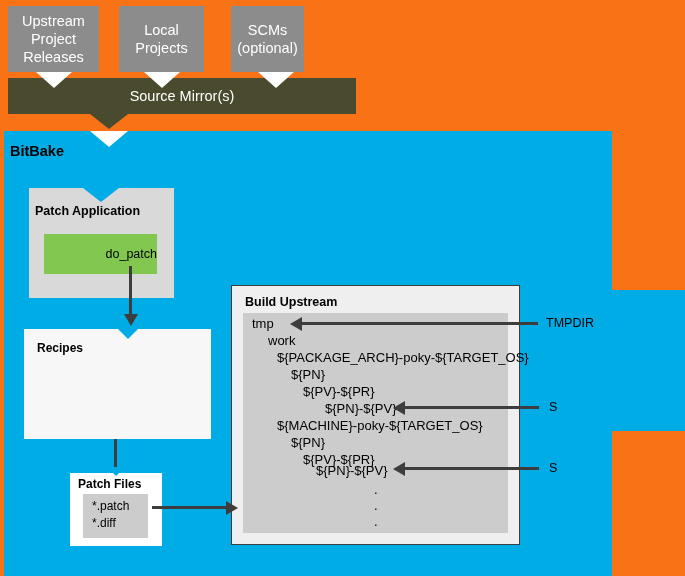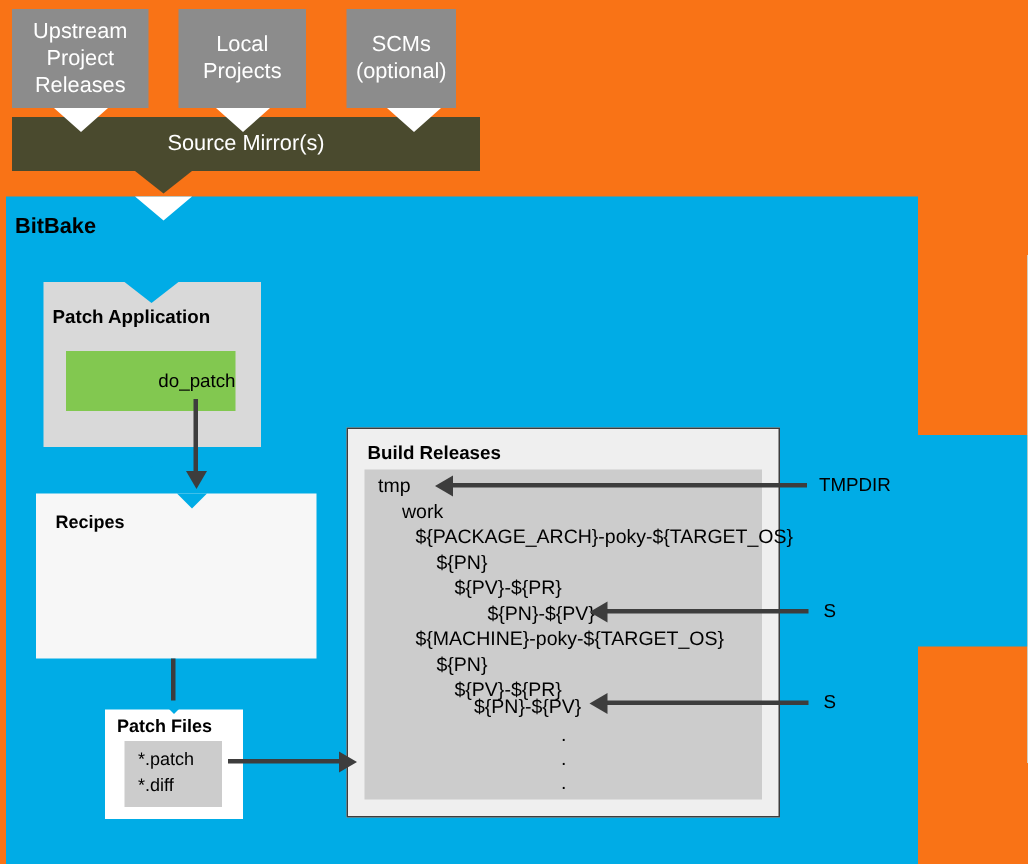--- a/index.html
+++ b/index.html
@@ -40,21 +40,21 @@
     border-left: 18px solid transparent;
     border-right: 18px solid transparent;
     border-top: 16px solid #ffffff;
     z-index: 6;
   }
 
   
   #mirror-bar {
     position: absolute;
     left: 8px; top: 78px;
-    width: 312px; height: 36px;
+    width: 348px; height: 36px;
     background: #4a4a2e;
     color: #ffffff;
     font-size: 14.5px;
     display: flex;
     align-items: center;
     justify-content: center;
     z-index: 3;
   }
   #mirror-tail {
     position: absolute;
@@ -360,21 +360,21 @@
   <div id="patchfiles-title">Patch Files</div>
   <div id="patchfiles-inner">
     <div>*.patch</div>
     <div>*.diff</div>
   </div>
 
   <div class="arrow-line-h" style="left:152px; top:506px; width:78px;"></div>
   <div class="arrow-head-right" style="left:226px; top:501px;"></div>
 
   <div id="builddir-panel"></div>
-  <div id="builddir-title">Build Releases</div>
+  <div id="builddir-title">Build Upstream</div>
   <div id="builddir-inner"></div>
 
   <div class="tree-line" style="left:252px; top:316px;">tmp</div>
   <div class="tree-line" style="left:268px; top:333px;">work</div>
   <div class="tree-line" style="left:277px; top:350px;">${PACKAGE_ARCH}-poky-${TARGET_OS}</div>
   <div class="tree-line" style="left:291px; top:367px;">${PN}</div>
   <div class="tree-line" style="left:303px; top:384px;">${PV}-${PR}</div>
   <div class="tree-line" style="left:325px; top:401px;">${PN}-${PV}</div>
   <div class="tree-line" style="left:277px; top:418px;">${MACHINE}-poky-${TARGET_OS}</div>
   <div class="tree-line" style="left:291px; top:435px;">${PN}</div>

